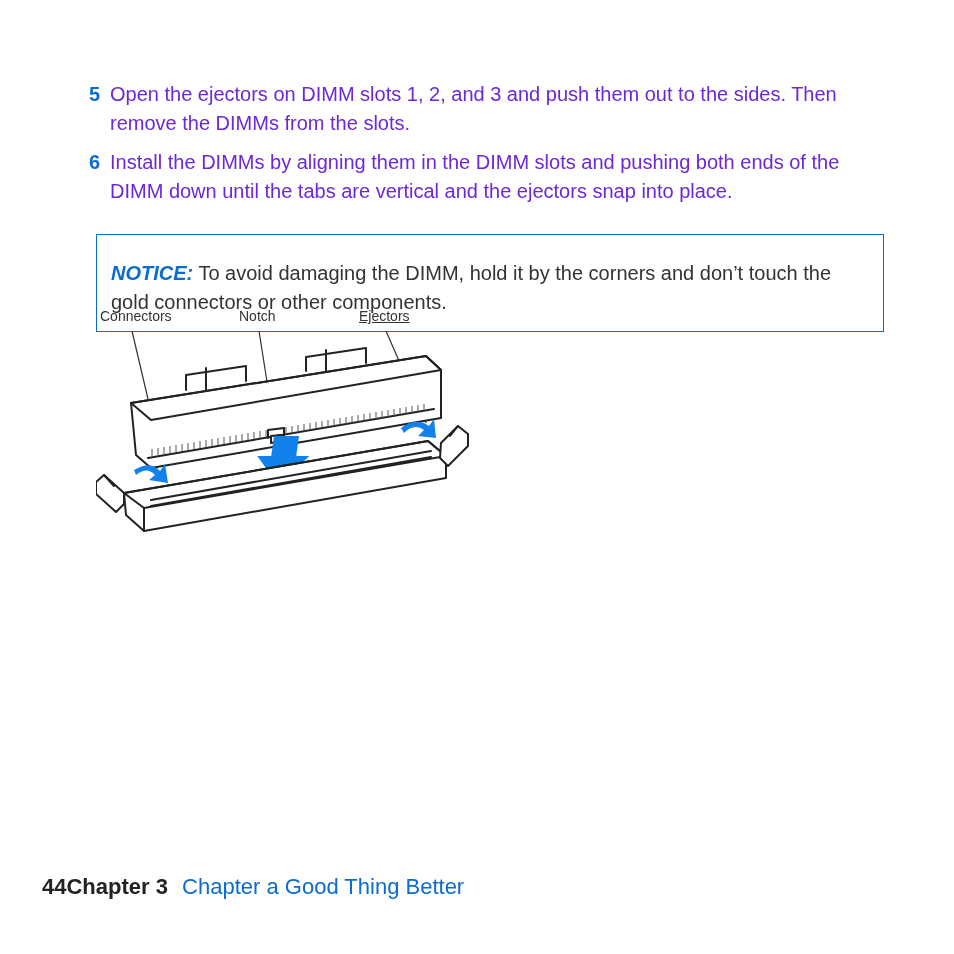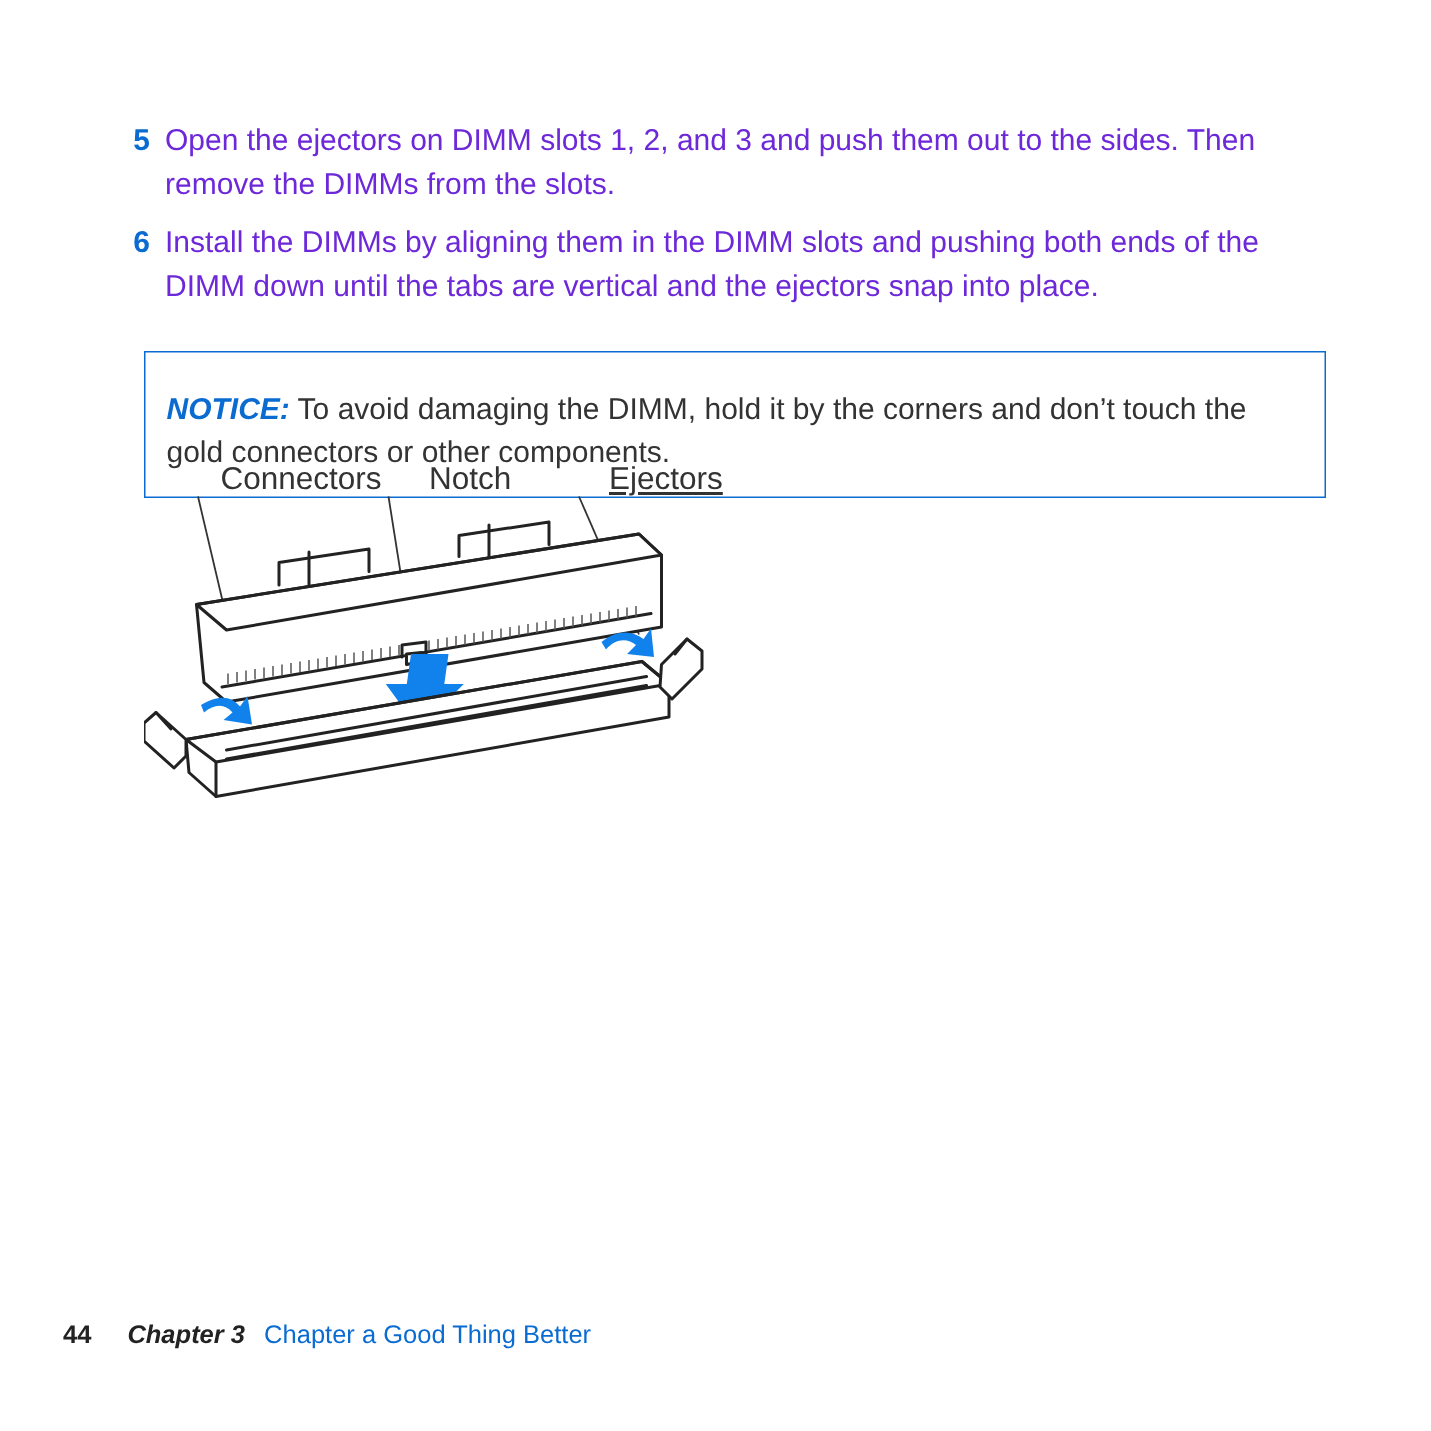--- a/index.html
+++ b/index.html
@@ -58,24 +58,23 @@
   
   .figure {
     position: absolute;
     left: 96px;
     top: 308px;
     width: 380px;
     height: 252px;
   }
   .fig-label {
     position: absolute;
-    font-size: 21px;
+    font-size: 14px;
     color: #333;
     top: 0;
-    margin-left: 47px;
   }
   .fig-label.connectors { left: 4px; }
   .fig-label.notch      { left: 143px; }
   .fig-label.ejectors   { left: 263px; text-decoration: underline; }
 
   .lead-line {
     stroke: #333;
     stroke-width: 1.2;
   }
   .outline {
@@ -103,31 +102,29 @@
     fill: #1182ec;
   }
   
   .footer {
     position: absolute;
     bottom: 54px;
     left: 42px;
     right: 60px;
     display: flex;
     align-items: baseline;
-    gap: 24px;
-    font-size: 17px;
+    font-size: 22px;
   }
   .page-no {
     font-weight: 700;
     color: #222;
   }
   .chapter-label {
     font-weight: 700;
     color: #222;
-    font-style: italic;
   }
   .chapter-title {
     color: #0a6bd1;
     margin-left: 8px;
   }
 </style>
 </head>
 <body>
 
 <div class="page">

